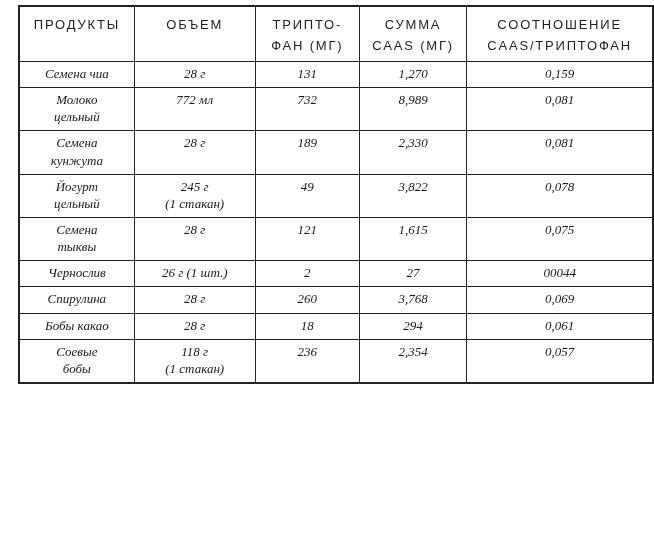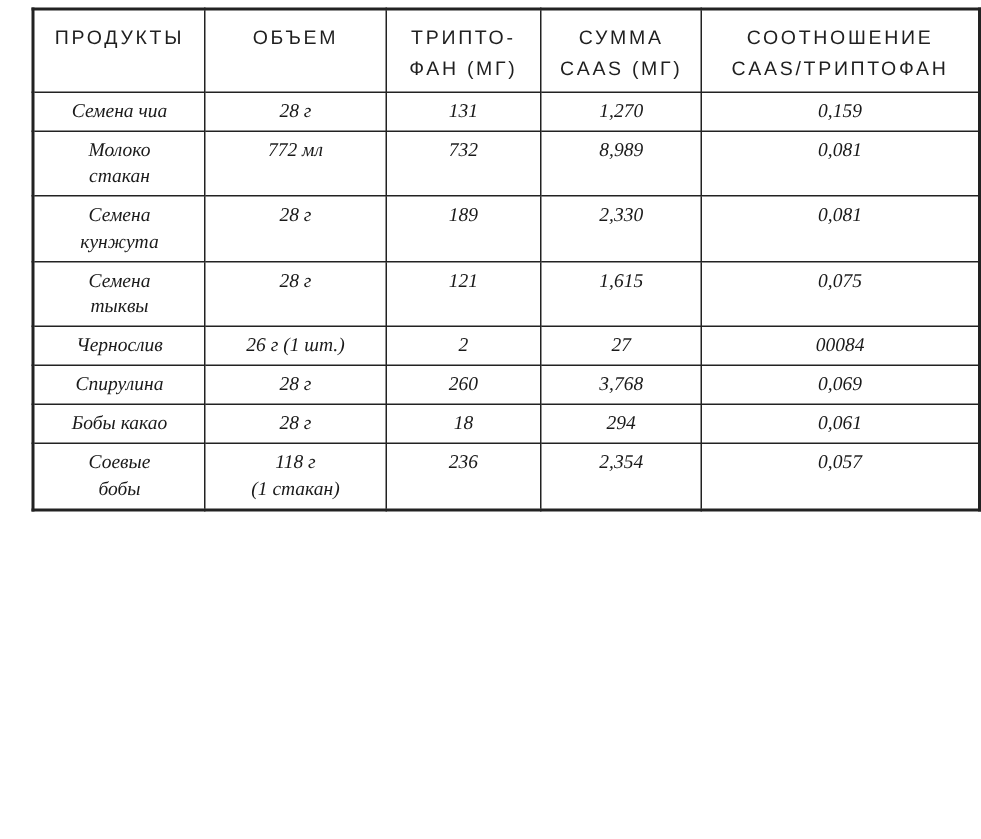--- a/index.html
+++ b/index.html
@@ -4,21 +4,22 @@
 <style>
   html, body {
     margin: 0;
     padding: 0;
     width: 654px;
     height: 559px;
     background: #ffffff;
     overflow: hidden;
   }
   .page {
-    padding: 5px 0 0 21px;
+    padding: 5px 0 0 7px;
+    margin-left: 11px;
   }
   table.nutrition {
     border-collapse: collapse;
     table-layout: fixed;
     background: #ffffff;
     border: 2px solid #222222;
   }
   th, td {
     border: 1.6px solid #222222;
     white-space: pre-line;
@@ -74,52 +75,61 @@
   <tr>
     <td>Семена чиа</td>
     <td>28 г</td>
     <td>131</td>
     <td>1,270</td>
     <td>0,159</td>
   </tr>
 
   <tr>
     <td>Молоко
-стакан</td>
+цельный</td>
     <td>772 мл</td>
     <td>732</td>
     <td>8,989</td>
     <td>0,081</td>
   </tr>
 
   <tr>
     <td>Семена
 кунжута</td>
     <td>28 г</td>
     <td>189</td>
     <td>2,330</td>
     <td>0,081</td>
   </tr>
 
+  <tr>
+    <td>Йогурт
+цельный</td>
+    <td>245 г
+(1 стакан)</td>
+    <td>49</td>
+    <td>3,822</td>
+    <td>0,078</td>
+  </tr>
 
   <tr>
     <td>Семена
 тыквы</td>
     <td>28 г</td>
     <td>121</td>
     <td>1,615</td>
     <td>0,075</td>
   </tr>
 
   <tr>
     <td>Чернослив</td>
     <td>26 г (1 шт.)</td>
     <td>2</td>
     <td>27</td>
-    <td>00084</td>
+    <td>00044</td>
   </tr>
 
   <tr>
     <td>Спирулина</td>
     <td>28 г</td>
     <td>260</td>
     <td>3,768</td>
     <td>0,069</td>
   </tr>
 

